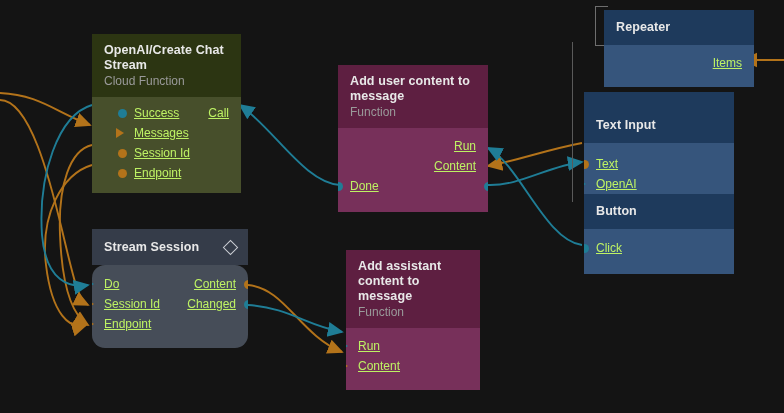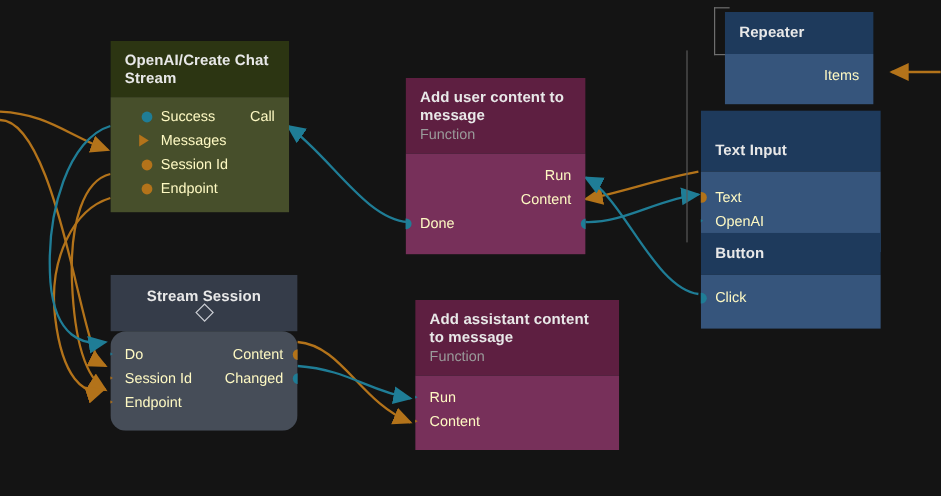--- a/index.html
+++ b/index.html
@@ -49,22 +49,23 @@
     height:20px;
     line-height:20px;
     display:flex;
     align-items:center;
     justify-content:space-between;
     padding:0 12px;
     box-sizing:border-box;
   }
   .port-label{
     font-size:12px;
-    color:#fef9c3;
+    color:#bef264;
     white-space:nowrap;
+    text-decoration:underline;
   }
   .port-label.right{margin-left:auto;}
   .spacer{flex:1;}
 
   
   .theme-green .node-header{background:#2c3512;}
   .theme-green .node-body{background:#474f2b;padding-left:30px;}
   .theme-purple .node-header{background:#5e1f41;}
   .theme-purple .node-body{background:#77305a;}
   .theme-blue .node-header{background:#1e3a5c;}
@@ -91,21 +92,21 @@
   }
   .arw.left{left:-6px;border-left:8px solid #b3731a;}
   .arw.left.teal{border-left-color:#1f7d96;}
 
   .diamond{
     width:11px;height:11px;
     border:1.6px solid #c9ccd2;
     transform:rotate(45deg);
     box-sizing:border-box;
   }
-  .hdr-flex{display:flex;align-items:center;justify-content:space-between;flex-direction:column;}
+  .hdr-flex{display:flex;align-items:center;justify-content:space-between;}
 
   .group-bracket{
     position:absolute;
     border-left:1.5px solid #6e6e6e;
     border-top:1.5px solid #6e6e6e;
     border-bottom:1.5px solid #6e6e6e;
     width:12px;
   }
   .vline{
     position:absolute;
@@ -156,20 +157,21 @@
     <path d="M784,60 L743,60" fill="none" stroke="#b3731a" stroke-width="1.9" marker-end="url(#arrO)"></path>
   </svg>
 
   <div class="group-bracket" style="left:595px;top:6px;height:38px;"></div>
 
   <div class="vline" style="left:572px;top:42px;height:160px;"></div>
 
   <div class="node theme-green" style="left:92px;top:34px;width:149px;">
     <div class="node-header">
       <div class="node-title">OpenAI/Create Chat Stream</div>
+      <div class="node-sub">Cloud Function</div>
     </div>
     <div class="node-body">
       <div class="port-row">
         <span class="dot teal left"></span>
         <span class="port-label">Success</span>
         <span class="port-label right">Call</span>
       </div>
       <div class="port-row">
         <span class="arw left"></span>
         <span class="port-label">Messages</span>
@@ -225,38 +227,38 @@
         <span class="port-label right">Changed</span>
         <span class="dot teal right"></span>
       </div>
       <div class="port-row">
         <span class="arw left"></span>
         <span class="port-label">Endpoint</span>
       </div>
     </div>
   </div>
 
-  <div class="node theme-purple" style="left:346px;top:250px;width:170px;">
+  <div class="node theme-purple" style="left:346px;top:250px;width:134px;">
     <div class="node-header">
       <div class="node-title">Add assistant content to message</div>
       <div class="node-sub">Function</div>
     </div>
     <div class="node-body" style="padding-top:8px;padding-bottom:14px;">
       <div class="port-row">
         <span class="arw left teal"></span>
         <span class="port-label">Run</span>
       </div>
       <div class="port-row">
         <span class="arw left"></span>
         <span class="port-label">Content</span>
       </div>
     </div>
   </div>
 
-  <div class="node theme-blue" style="left:604px;top:10px;width:124px;">
+  <div class="node theme-blue" style="left:604px;top:10px;width:150px;">
     <div class="node-header" style="padding-top:10px;padding-bottom:10px;">
       <div class="node-title">Repeater</div>
     </div>
     <div class="node-body" style="padding-top:8px;padding-bottom:14px;">
       <div class="port-row">
         <span class="spacer"></span>
         <span class="port-label right">Items</span>
       </div>
     </div>
   </div>

